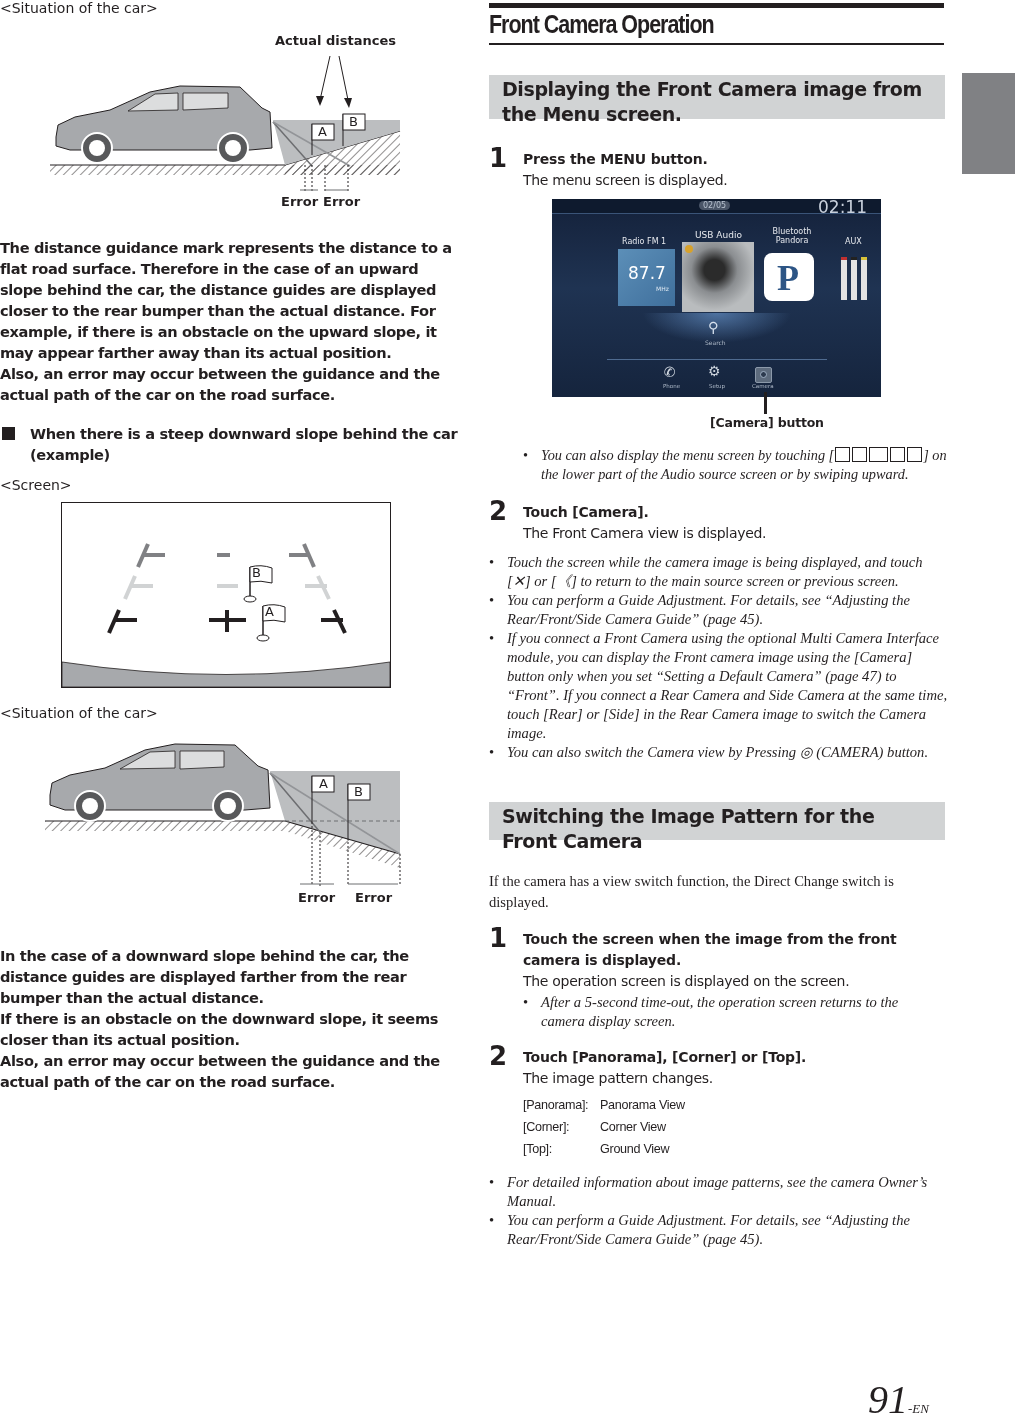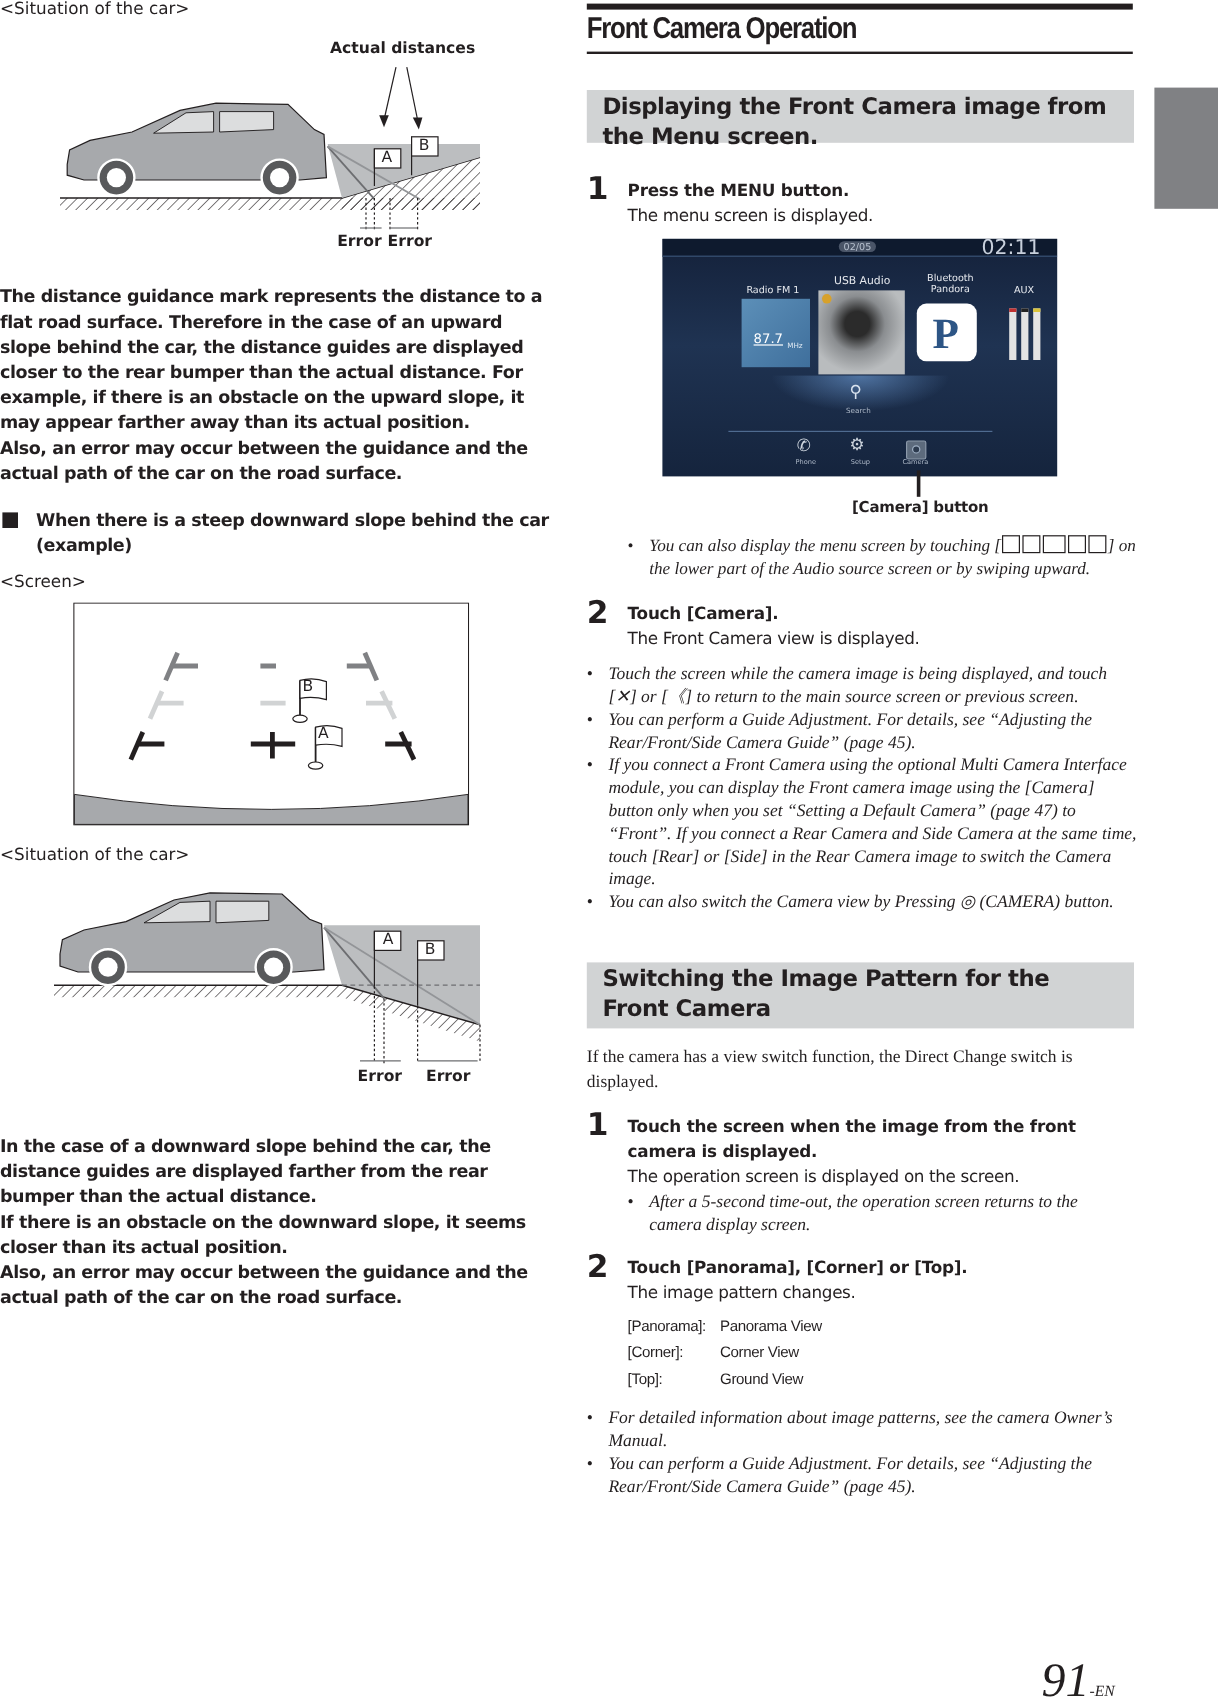--- a/index.html
+++ b/index.html
@@ -192,21 +192,21 @@
 </div>
 <div class="step-body" style="top:170px;">The menu screen is displayed.</div>
 
 <div class="abs" style="left:552px;top:199px;width:329px;height:198px;background:linear-gradient(#14213a,#1f3352 45%,#15243d);overflow:hidden;">
   <div class="abs" style="left:0;top:0;width:329px;height:14px;background:#0e1a2e;border-bottom:1px solid #3a5478;"></div>
   <div class="abs sans" style="left:147px;top:2px;font-size:8px;color:#b8c2d0;background:#4a5568;border-radius:5px;padding:0 4px;">02/05</div>
   <div class="abs sans" style="left:266px;top:-2px;font-size:17px;color:#c8d0dc;">02:11</div>
 
   <div class="abs sans" style="left:70px;top:38px;font-size:8px;color:#e6e9ee;">Radio FM 1</div>
   <div class="abs" style="left:66px;top:50px;width:57px;height:57px;background:linear-gradient(135deg,#5c8fb8,#3f6f9c);">
-    <div class="abs sans" style="left:10px;top:27px;font-size:11px;color:#fff;text-decoration:underline;">87.7</div>
+    <div class="abs sans" style="left:10px;top:14px;font-size:17px;color:#fff;">87.7</div>
     <div class="abs sans" style="left:38px;top:36px;font-size:6px;color:#dde8f2;">MHz</div>
   </div>
 
   <div class="abs sans" style="left:143px;top:31px;font-size:9px;color:#e6e9ee;">USB Audio</div>
   <div class="abs" style="left:130px;top:43px;width:72px;height:70px;background:radial-gradient(circle at 45% 40%,#2b2b2b 18%,#8a8d90 40%,#b9bcbe 70%);">
     <div class="abs" style="left:3px;top:3px;width:8px;height:8px;border-radius:50%;background:#d7a12b;"></div>
   </div>
 
   <div class="abs sans" style="left:214px;top:28px;width:52px;text-align:center;font-size:8px;line-height:9px;color:#e6e9ee;">Bluetooth Pandora</div>
   <div class="abs" style="left:212px;top:54px;width:50px;height:48px;background:#fff;border-radius:8px;">
@@ -256,21 +256,21 @@
 </div>
 <div class="bullet" style="left:489px;top:629px;width:460px;">
   <span class="dot">•</span>
     <span class="txt">If you connect a Front Camera using the optional Multi Camera Interface module, you can display the Front camera image using the [Camera] button only when you set “Setting a Default Camera” (page 47) to “Front”. If you connect a Rear Camera and Side Camera at the same time, touch [Rear] or [Side] in the Rear Camera image to switch the Camera image.</span>
 </div>
 <div class="bullet" style="left:489px;top:743px;width:460px;">
   <span class="dot">•</span>
     <span class="txt">You can also switch the Camera view by Pressing ◎ (CAMERA) button.</span>
 </div>
 
-<div class="section" style="top:802px;height:55px;">Switching the Image Pattern for the Front Camera</div>
+<div class="section" style="top:802px;height:38px;">Switching the Image Pattern for the Front Camera</div>
 
 <div class="abs serif" style="left:489px;top:871px;width:456px;font-size:14.6px;line-height:21px;">If the camera has a view switch function, the Direct Change switch is displayed.</div>
 
 <div class="step-num" style="left:489px;top:923px;">1</div>
 <div class="step-title" style="top:929px;width:425px;">Touch the screen when the image from the front camera is displayed.</div>
 <div class="step-body" style="top:971px;">The operation screen is displayed on the screen.</div>
 <div class="bullet" style="left:523px;top:993px;width:410px;">
   <span class="dot">•</span>
     <span class="txt">After a 5-second time-out, the operation screen returns to the camera display screen.</span>
 </div>

